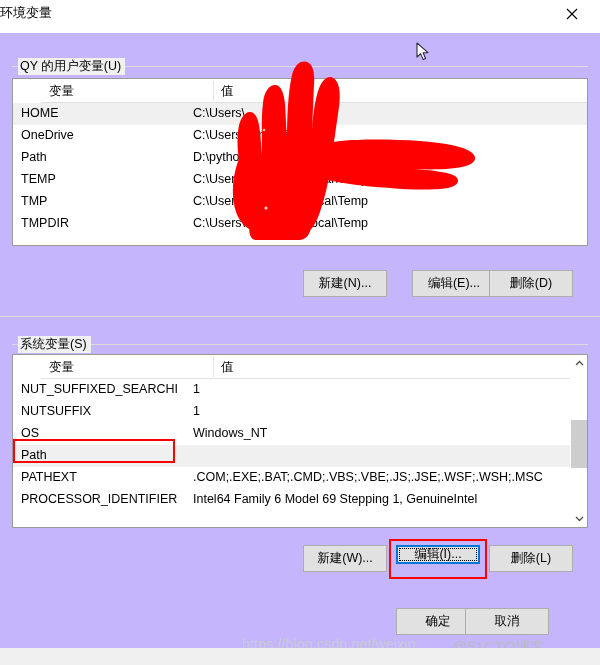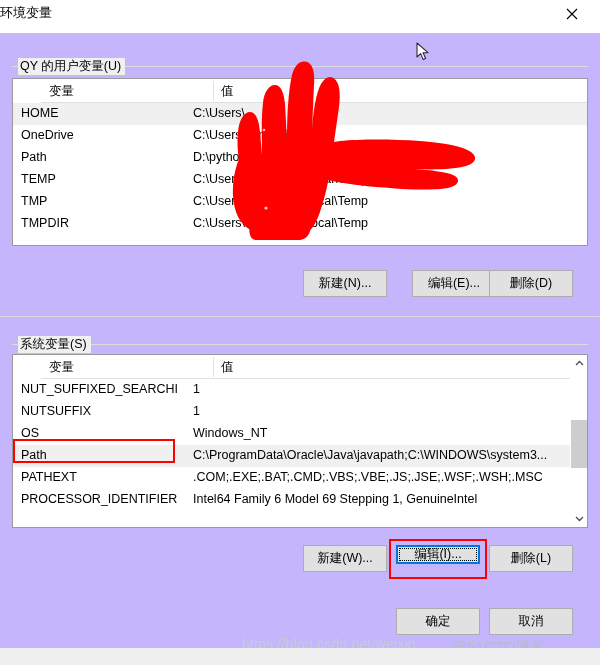--- a/index.html
+++ b/index.html
@@ -320,21 +320,20 @@
         <div class="lv-row">
           <div class="cell-name">NUTSUFFIX</div>
           <div class="cell-val" style="left: 180px; width: 380px;">1</div>
         </div>
         <div class="lv-row">
           <div class="cell-name">OS</div>
           <div class="cell-val" style="left: 180px; width: 380px;">Windows_NT</div>
         </div>
         <div class="lv-row selected">
           <div class="cell-name">Path</div>
-          <div class="cell-val" style="left: 180px; width: 380px;">C:\ProgramData\Oracle\Java\javapath;C:\WINDOWS\system3...</div>
         </div>
         <div class="lv-row">
           <div class="cell-name">PATHEXT</div>
           <div class="cell-val" style="left: 180px; width: 380px;">.COM;.EXE;.BAT;.CMD;.VBS;.VBE;.JS;.JSE;.WSF;.WSH;.MSC</div>
         </div>
         <div class="lv-row">
           <div class="cell-name">PROCESSOR_IDENTIFIER</div>
           <div class="cell-val" style="left: 180px; width: 380px;">Intel64 Family 6 Model 69 Stepping 1, GenuineIntel</div>
         </div>
       </div>
@@ -357,21 +356,21 @@
   </div>
 
   <button class="btn" style="left:303px; top:545px; width:84px; height:27px;">新建(W)...</button>
   <button class="btn focused" style="left:396px; top:545px; width:84px; height:19px;">
     <span class="focusring"></span>
     <span>编辑(I)...</span>
   </button>
   <button class="btn" style="left:489px; top:545px; width:84px; height:27px;">删除(L)</button>
 
   <button class="btn" style="left:396px; top:608px; width:84px; height:27px;">确定</button>
-  <button class="btn" style="left:489px; top:608px; width:84px; height:27px;">取消</button>
+  <button class="btn" style="left:465px; top:608px; width:84px; height:27px;">取消</button>
 
 </div>
 
 <div id="redaction-layer">
   <svg width="600" height="665" viewBox="0 0 600 665">
 
     <path d="M246,185 C240,170 236,150 238,132 C239,120 244,112 250,112
              C256,112 259,121 260,132 L262,155
              C262,140 261,120 263,103 C264,92 269,85 275,85
              C281,85 284,93 285,104 L287,140

